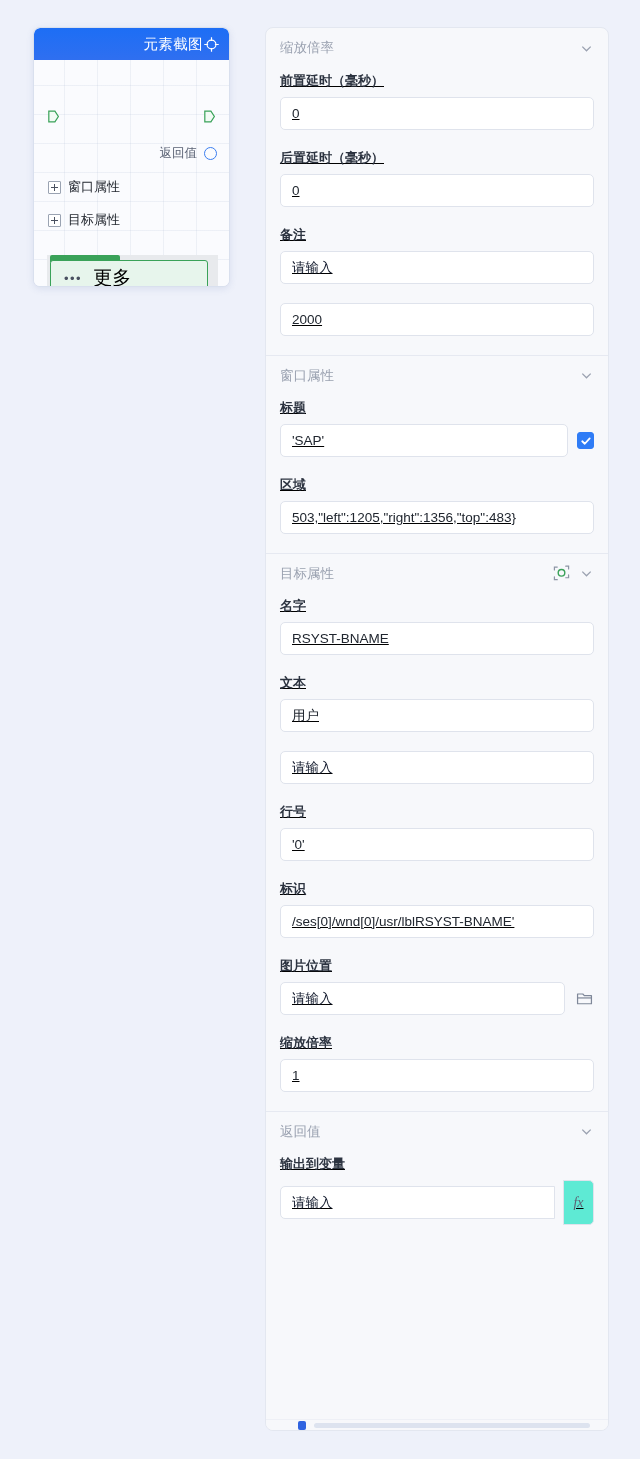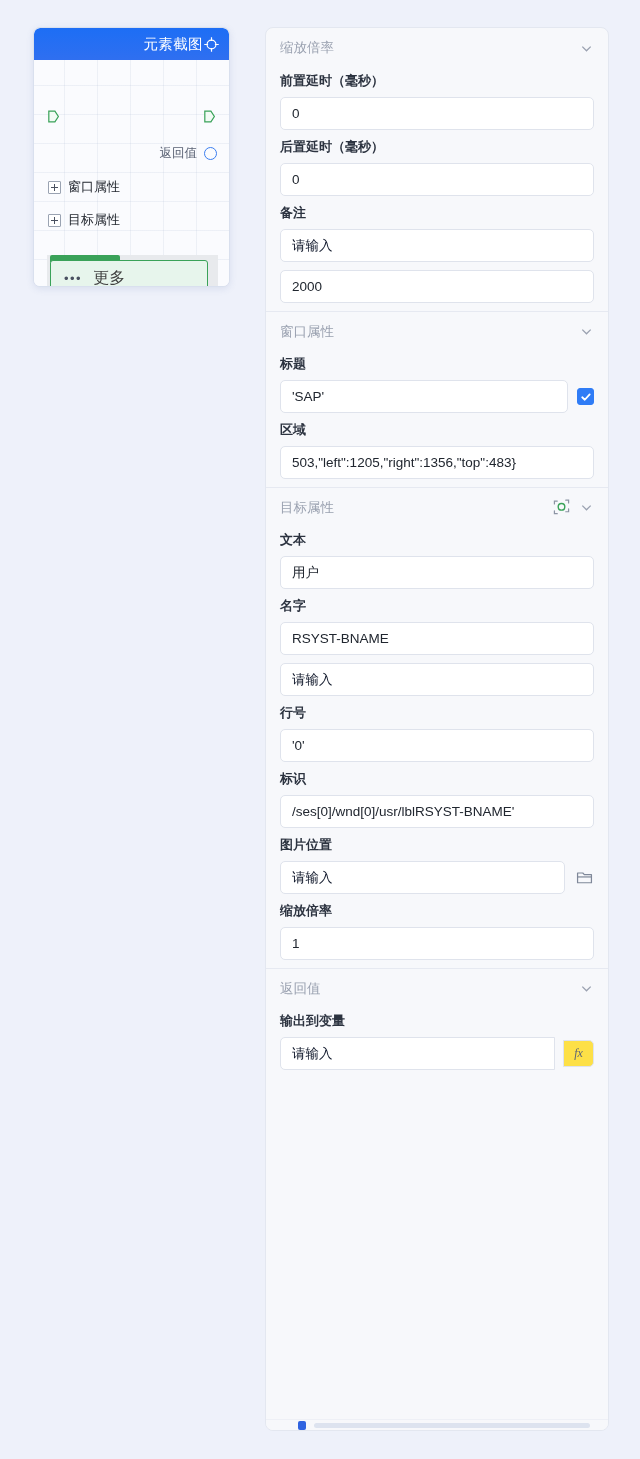--- a/index.html
+++ b/index.html
@@ -95,21 +95,21 @@
   #more-btn {
     position: absolute; left: 3px; top: 5px;
     width: 158px; height: 36px;
     border: 1.6px solid #3aa259;
     background: #e7f5ec;
     border-radius: 3px;
     display: flex; align-items: center; gap: 11px;
     padding-left: 13px;
   }
   #more-btn .dots { color: #4a5160; font-size: 13px; letter-spacing: 1.5px; }
-  #more-btn .txt  { color: #404040; font-size: 16px; text-align: center; }
+  #more-btn .txt  { color: #000000; font-size: 19px; text-align: center; }
 
   
   #panel {
     position: absolute;
     left: 265px; top: 27px;
     width: 344px; height: 1404px;
     background: #f7f8fb;
     border: 1px solid #e3e7f0;
     border-radius: 8px;
     overflow: hidden;
@@ -123,21 +123,21 @@
     border-top: 1px solid #e6e9f1;
   }
   .section-head.first { border-top: none; }
   .section-head .sh-title {
     flex: 1; font-size: 13.5px; color: #9aa1b0;
   }
   .sh-icons { display: flex; align-items: center; gap: 10px; }
   .chev { width: 13px; height: 13px; display: block; }
   .capture-ico { width: 17px; height: 17px; display: block; }
 
-  .field { padding: 0 14px; margin-bottom: 8px; }
+  .field { padding: 0 14px; margin-bottom: 19px; text-decoration: underline; }
   .field .flabel {
     font-size: 13px; color: #2c3340; font-weight: bold;
     margin: 4px 0 7px 0; display: block;
   }
   .ctrl-row { display: flex; align-items: center; gap: 9px; }
   .inp {
     flex: 1;
     height: 33px;
     background: #ffffff;
     border: 1px solid #dfe3ec;
@@ -158,29 +158,29 @@
   }
   .cbx svg { width: 12px; height: 12px; display:block; }
 
   .icon-btn {
     width: 20px; height: 22px; flex: none;
     display: flex; align-items: center; justify-content: center;
   }
   .folder-ico { width: 17px; height: 15px; display: block; }
 
   .fx-btn {
-    width: 31px; height: 27px; flex: none;
+    width: 31px; height: 45px; flex: none;
     margin-left: -1px;
-    background: #fde047;
+    background: #5eead4;
     border: 1px solid #dfe3ec;
     border-radius: 0 5px 5px 0;
     display: flex; align-items: center; justify-content: center;
     font-family: "Liberation Serif", serif;
     font-style: italic;
-    font-size: 12px; color: #5c6575;
+    font-size: 14px; color: #5c6575;
   }
   .grouped { display: flex; align-items: center; }
   .grouped .inp { border-radius: 5px 0 0 5px; }
 
   
   #hscroll {
     position: absolute; left: 0; right: 0; bottom: 0;
     height: 11px;
     background: #f7f8fb;
     border-top: 1px solid #eef0f6;
@@ -338,30 +338,30 @@
         </span>
         <span>
           <svg class="chev" viewBox="0 0 14 14" fill="none" stroke="#9aa1b0" stroke-width="1.4">
             <path d="M2.5 5 L7 9.4 L11.5 5"></path>
           </svg>
         </span>
       </span>
     </div>
 
     <div class="field">
+      <span class="flabel">名字</span>
+      <div class="ctrl-row">
+        <div class="inp">RSYST-BNAME</div>
+      </div>
+    </div>
+
+    <div class="field">
       <span class="flabel">文本</span>
       <div class="ctrl-row">
         <div class="inp">用户</div>
-      </div>
-    </div>
-
-    <div class="field">
-      <span class="flabel">名字</span>
-      <div class="ctrl-row">
-        <div class="inp">RSYST-BNAME</div>
       </div>
     </div>
 
 
     <div class="field">
       <div class="ctrl-row">
         <div class="inp placeholder">请输入</div>
       </div>
     </div>
 

